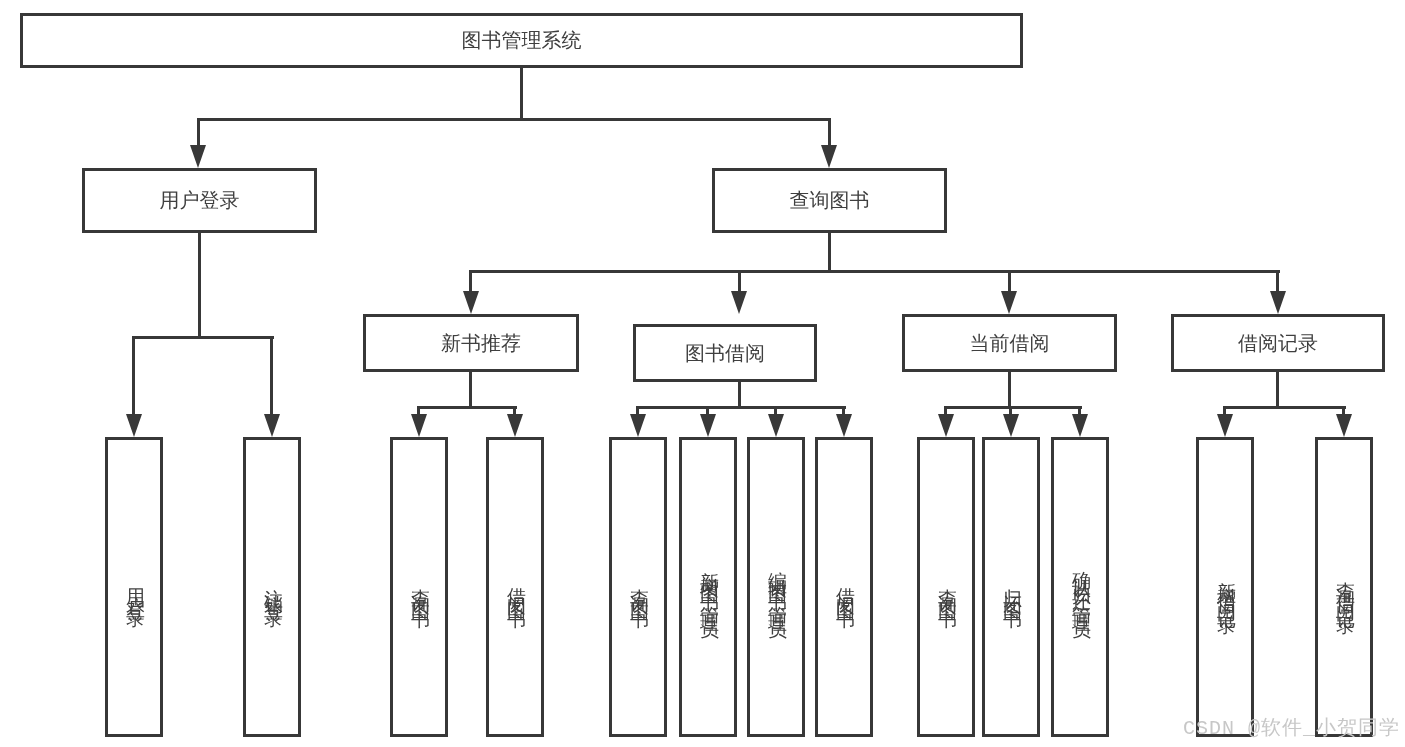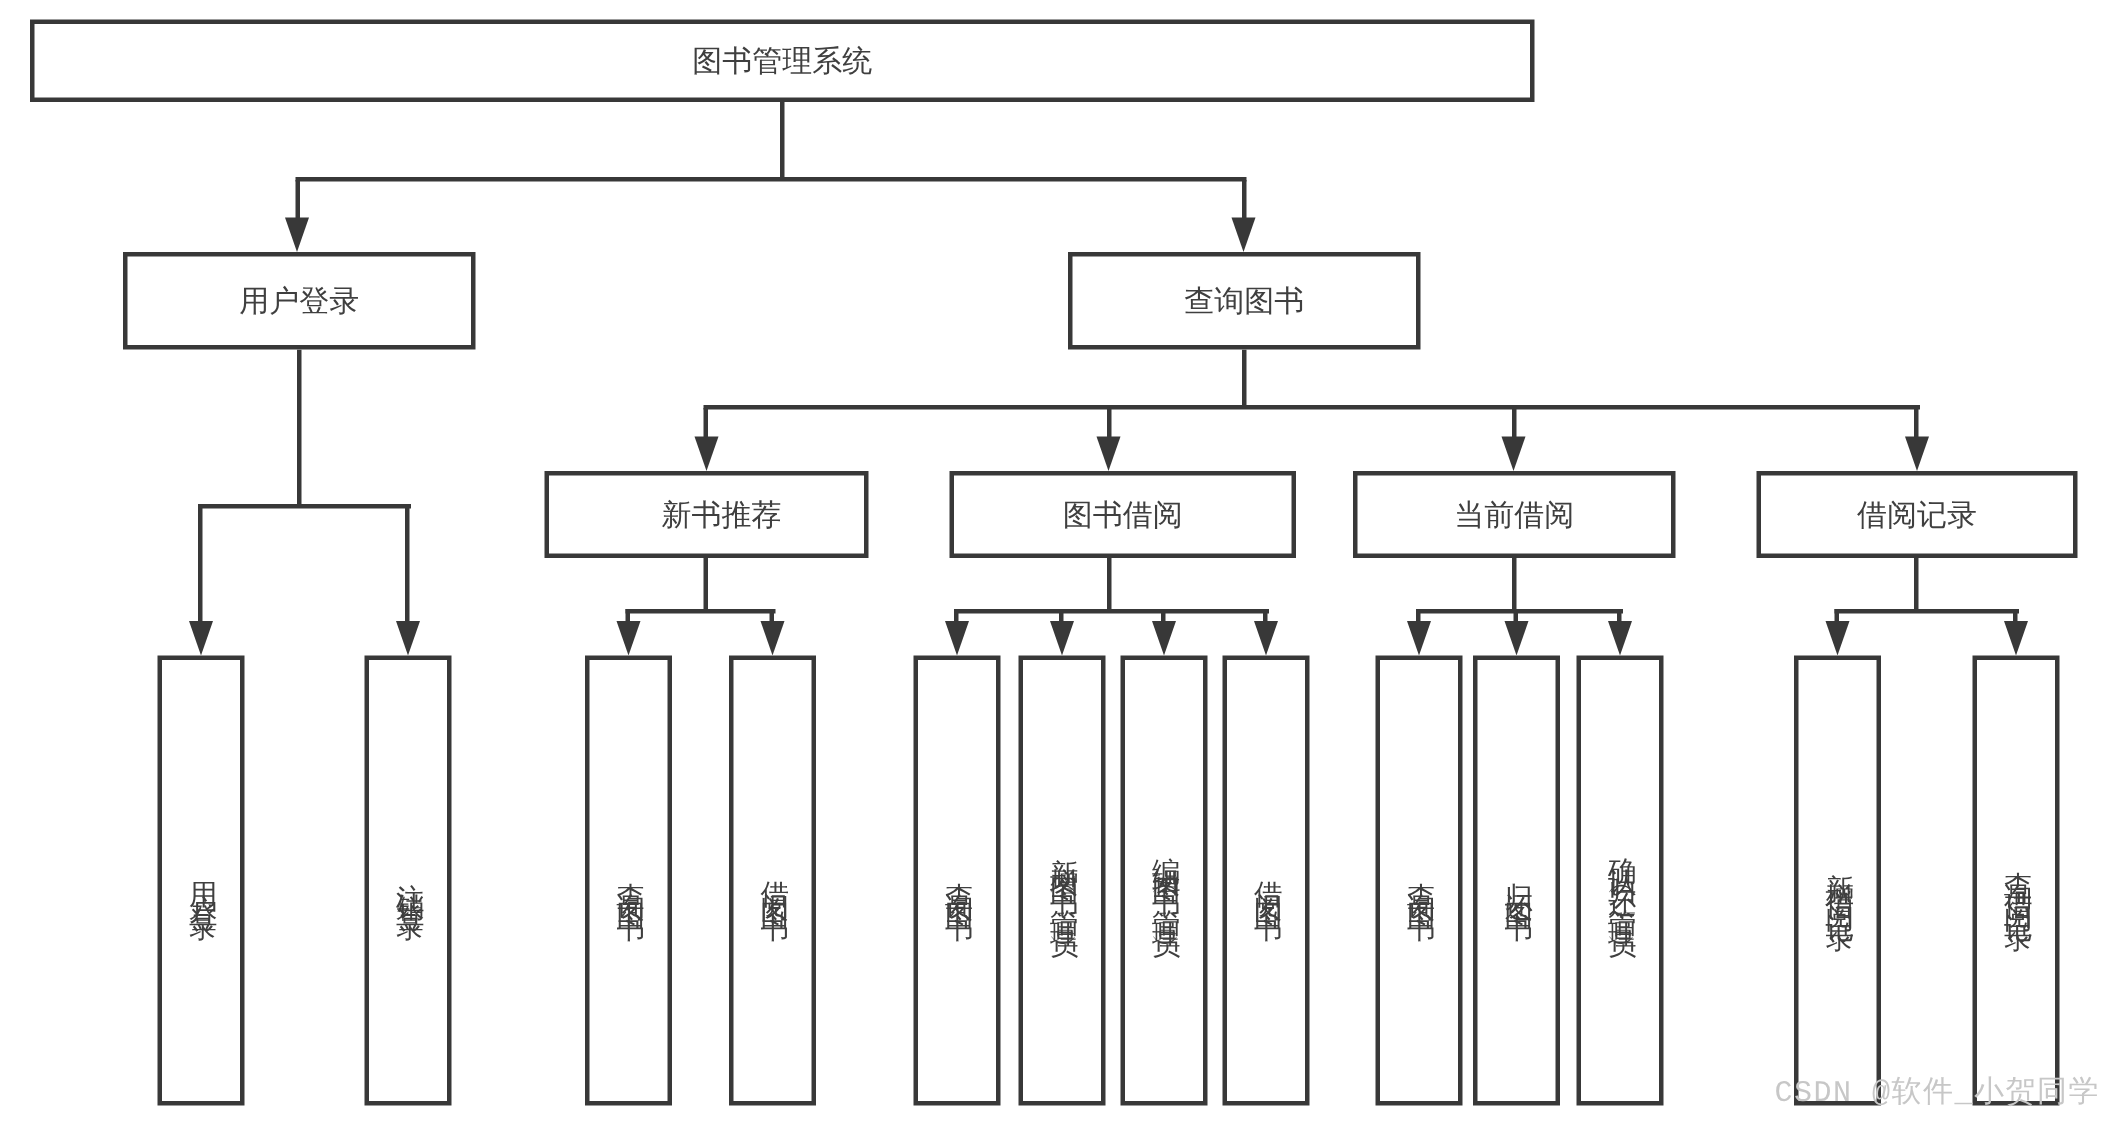--- a/index.html
+++ b/index.html
@@ -125,21 +125,21 @@
   <div class="arrow" style="left:1336px;top:414px;"></div>
 
   <div class="node" style="left:20px;top:13px;width:1003px;height:55px;">图书管理系统</div>
 
   <div class="node" style="left:82px;top:168px;width:235px;height:65px;">用户登录</div>
 
   <div class="node" style="left:712px;top:168px;width:235px;height:65px;">查询图书</div>
 
   <div class="node" style="left:363px;top:314px;width:216px;height:58px;padding-left:20px;">新书推荐</div>
 
-  <div class="node" style="left:633px;top:314px;width:231px;height:58px;">图书借阅</div>
+  <div class="node" style="left:633px;top:324px;width:184px;height:58px;">图书借阅</div>
 
   <div class="node" style="left:1171px;top:314px;width:214px;height:58px;">借阅记录</div>
 
   <div class="node" style="left:902px;top:314px;width:215px;height:58px;">当前借阅</div>
 
   <div class="node leaf" style="left:105px;top:437px;width:58px;height:300px;">
     <span class="vtext">用户登录</span>
   </div>
 
   <div class="node leaf" style="left:243px;top:437px;width:58px;height:300px;">

